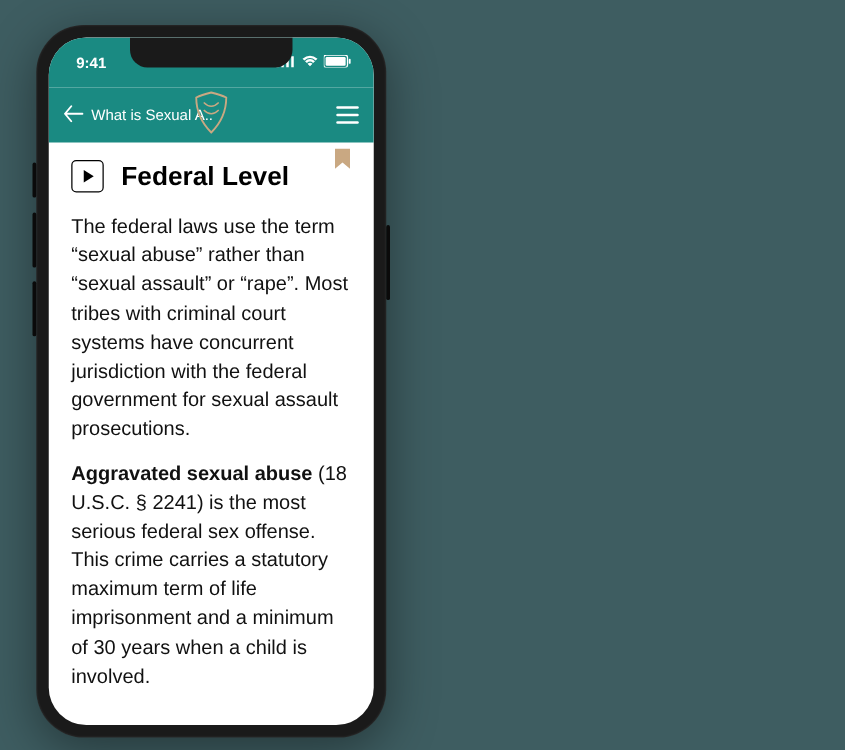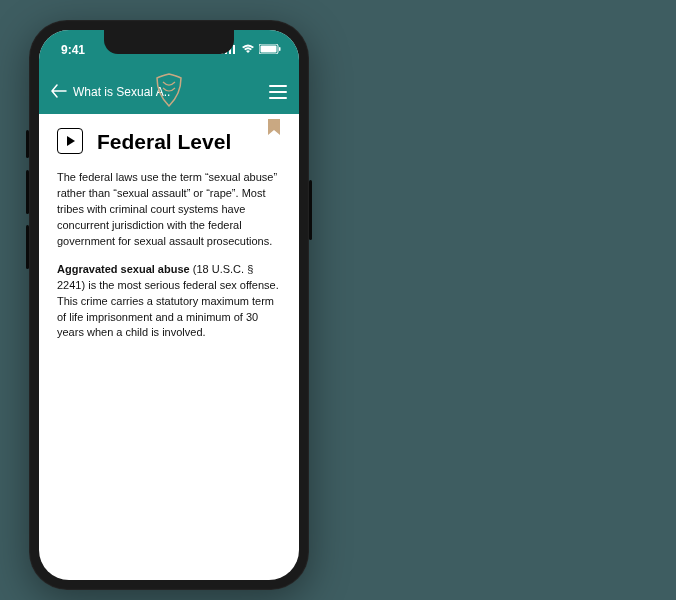--- a/index.html
+++ b/index.html
@@ -115,21 +115,21 @@
       margin-left: 2px;
     }
     .page-title { font-size: 21px; font-weight: 700; color: #000; }
     .bookmark {
       position: absolute;
       right: 0;
       top: -10px;
       color: #c9a882;
       cursor: pointer;
     }
-    .body-text { font-size: 11px; line-height: 1.45; color: #111; }
+    .body-text { font-size: 16px; line-height: 1.45; color: #111; }
     .body-text p { margin-bottom: 12px; }
     strong { font-weight: 700; }
   </style>
 </head>
 <body>
 
 <div class="phone-frame">
   <div class="phone-side-btn side-left"></div>
   <div class="phone-side-btn side-left2"></div>
   <div class="phone-side-btn side-left3"></div>

